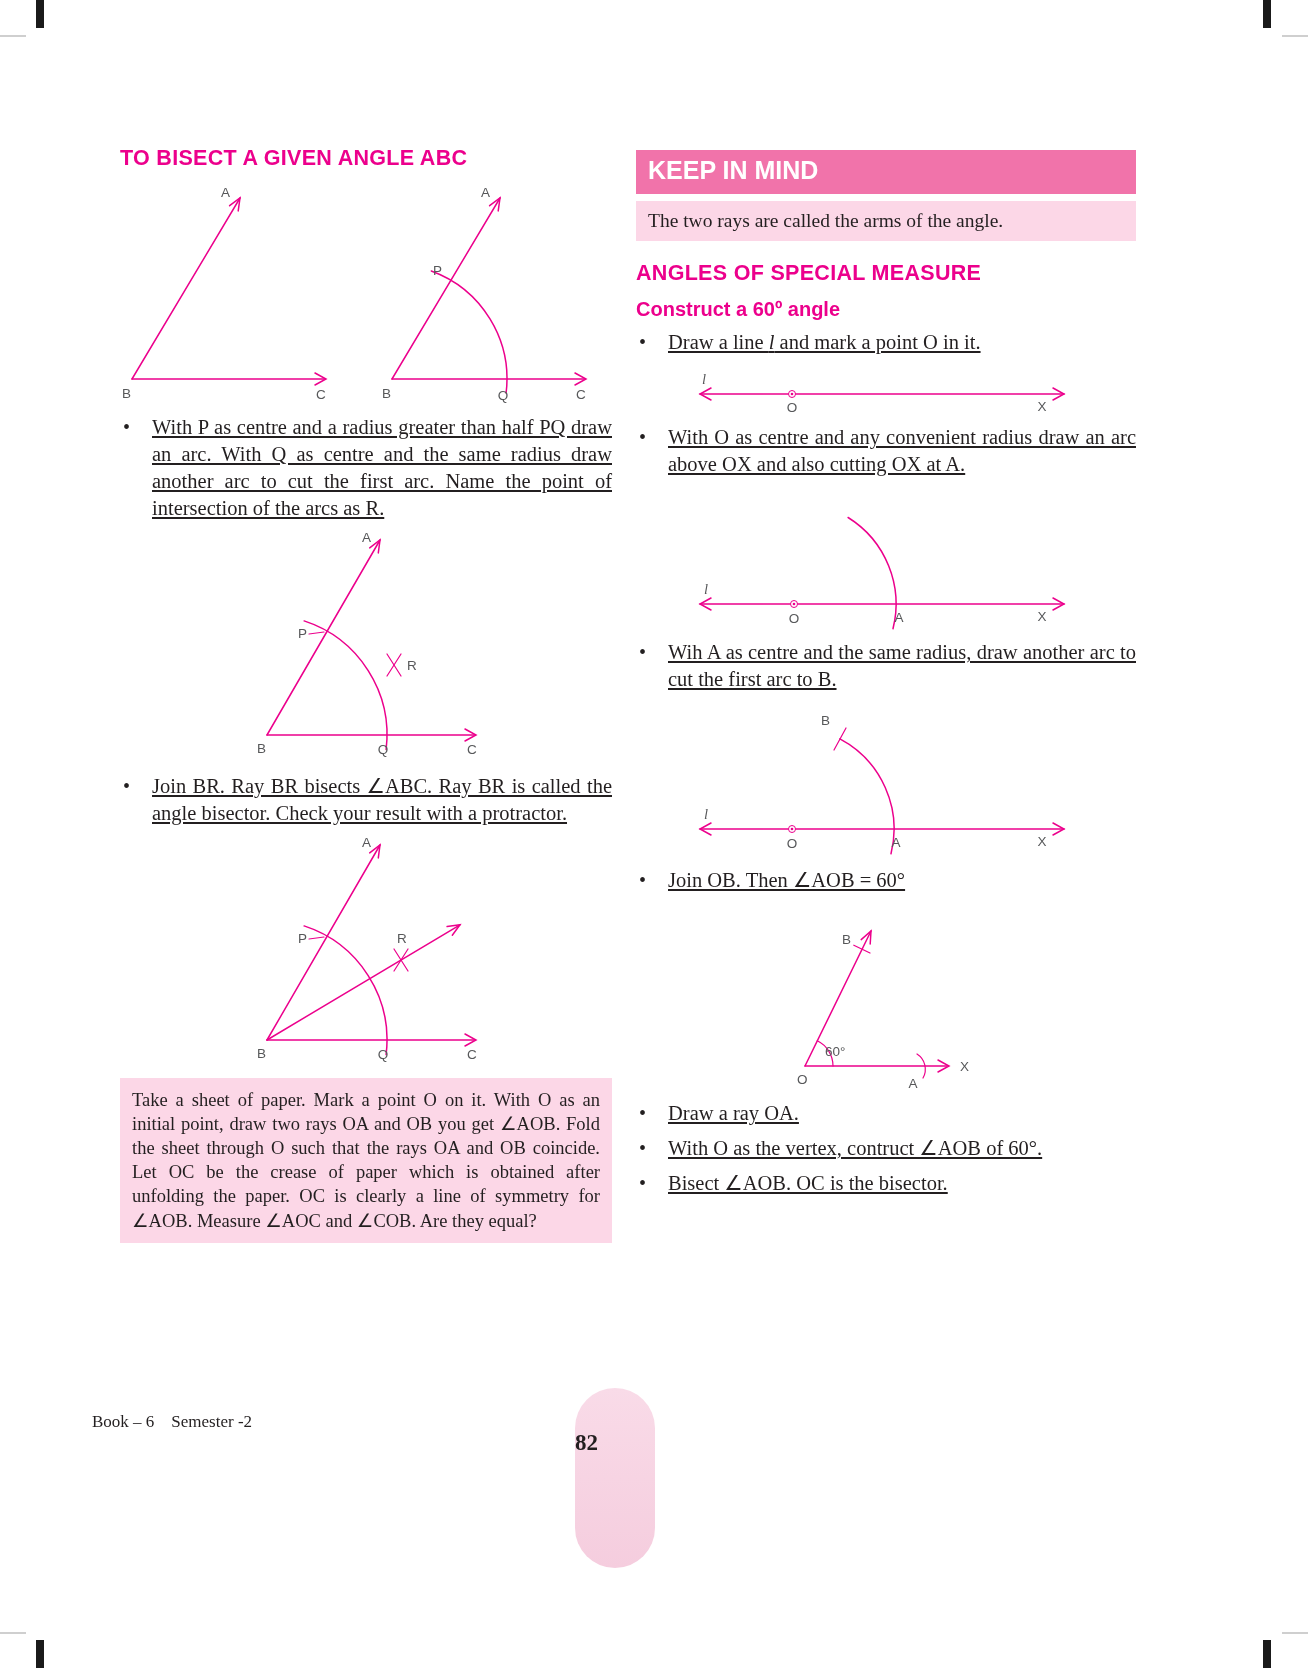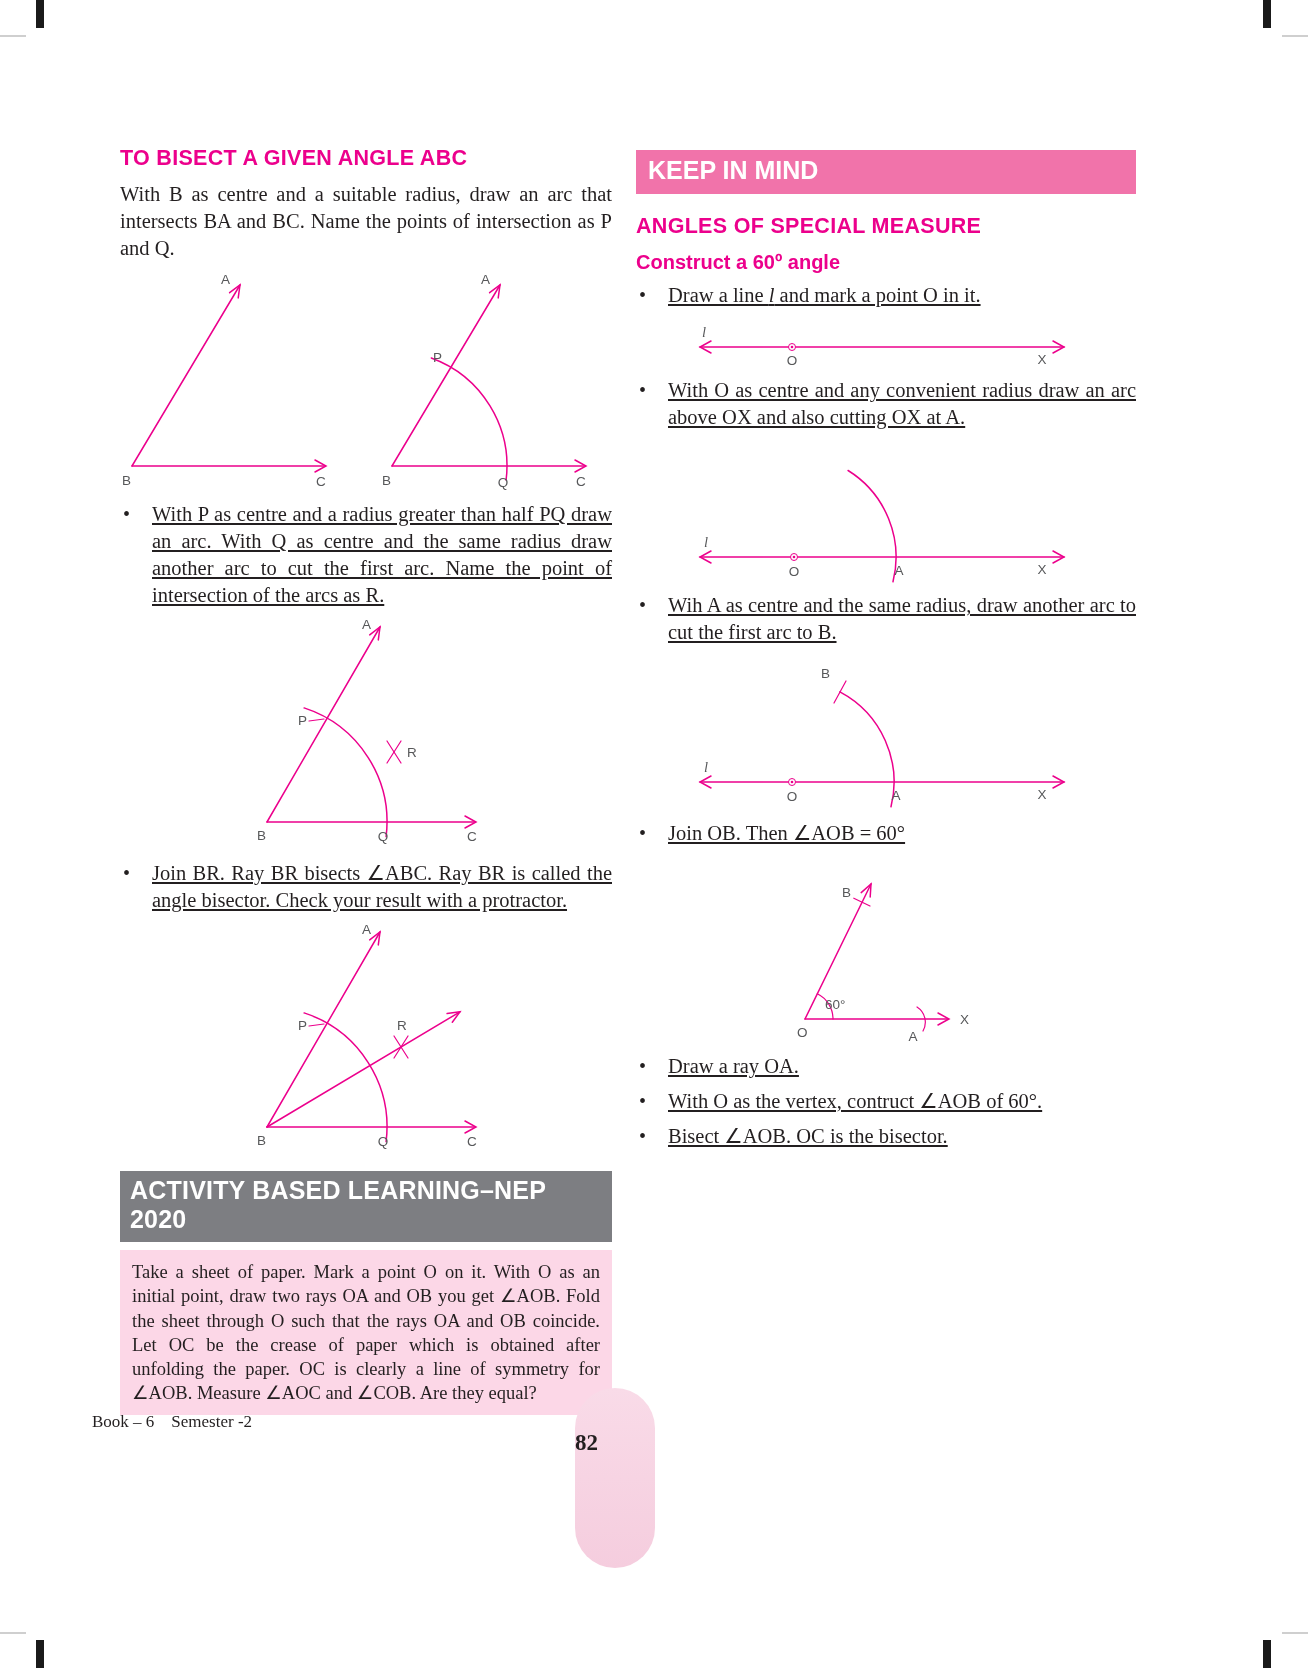--- a/index.html
+++ b/index.html
@@ -86,21 +86,20 @@
   <div class="cm-black" style="left:36px;top:1640px;"></div>
   <div class="cm-black" style="left:1263px;top:1640px;"></div>
   <div class="cm-gray" style="left:0;top:35px;width:26px;"></div>
   <div class="cm-gray" style="left:1282px;top:35px;width:26px;"></div>
   <div class="cm-gray" style="left:0;top:1632px;width:26px;"></div>
   <div class="cm-gray" style="left:1282px;top:1632px;width:26px;"></div>
 
   <div class="left-col">
 
     <h2 class="pink">TO BISECT A GIVEN ANGLE ABC</h2>
-    <p class="body">With B as centre and a suitable radius, draw an arc that intersects BA and BC. Name the points of intersection as P and Q.</p>
 
     <div class="fig-row">
 
       <svg class="figsvg" width="225" height="225" viewBox="0 0 225 225">
         <line class="pk" x1="12" y1="198" x2="205" y2="198"></line>
         <path class="pk" d="M195 192 L206 198 L195 204"></path>
         <line class="pk" x1="12" y1="198" x2="120" y2="17"></line>
         <path class="pk" d="M118.2 29.9 L120 17 L109.6 24.7"></path>
         <text class="lbl" x="110" y="16" text-anchor="end">A</text>
         <text class="lbl" x="2" y="217">B</text>
@@ -160,28 +159,28 @@
       <path class="pkt" d="M139 114 Q146 125 153 136"></path>
       <path class="pkt" d="M153 114 Q146 125 139 136"></path>
       <text class="lbl" x="116" y="12" text-anchor="end">A</text>
       <text class="lbl" x="52" y="108" text-anchor="end">P</text>
       <text class="lbl" x="142" y="108">R</text>
       <text class="lbl" x="2" y="223">B</text>
       <text class="lbl" x="128" y="224" text-anchor="middle">Q</text>
       <text class="lbl" x="212" y="224">C</text>
     </svg>
 
-    <div class="activity-banner">ACTIVITY BASED LEARNING–NEP 2020</div>
     <div class="activity-box">Take a sheet of paper. Mark a point O on it. With O as an initial point, draw two rays OA and OB you get ∠AOB. Fold the sheet through O such that the rays OA and OB coincide. Let OC be the crease of paper which is obtained after unfolding the paper. OC is clearly a line of symmetry for ∠AOB. Measure ∠AOC and ∠COB. Are they equal?</div>
 
   </div>
 
   <div class="right-col">
 
     <div class="kim-banner">KEEP IN MIND</div>
+    <div class="kim-box">The two rays are called the arms of the angle.</div>
 
     <h2 class="pink">ANGLES OF SPECIAL MEASURE</h2>
 
     <h3 class="sub">Construct a 60º angle</h3>
 
     <div class="bullet">
       <span class="dot">•</span>
       <p><span>Draw a line </span><i>l</i><span> and mark a point O in it.</span></p>
     </div>
 

